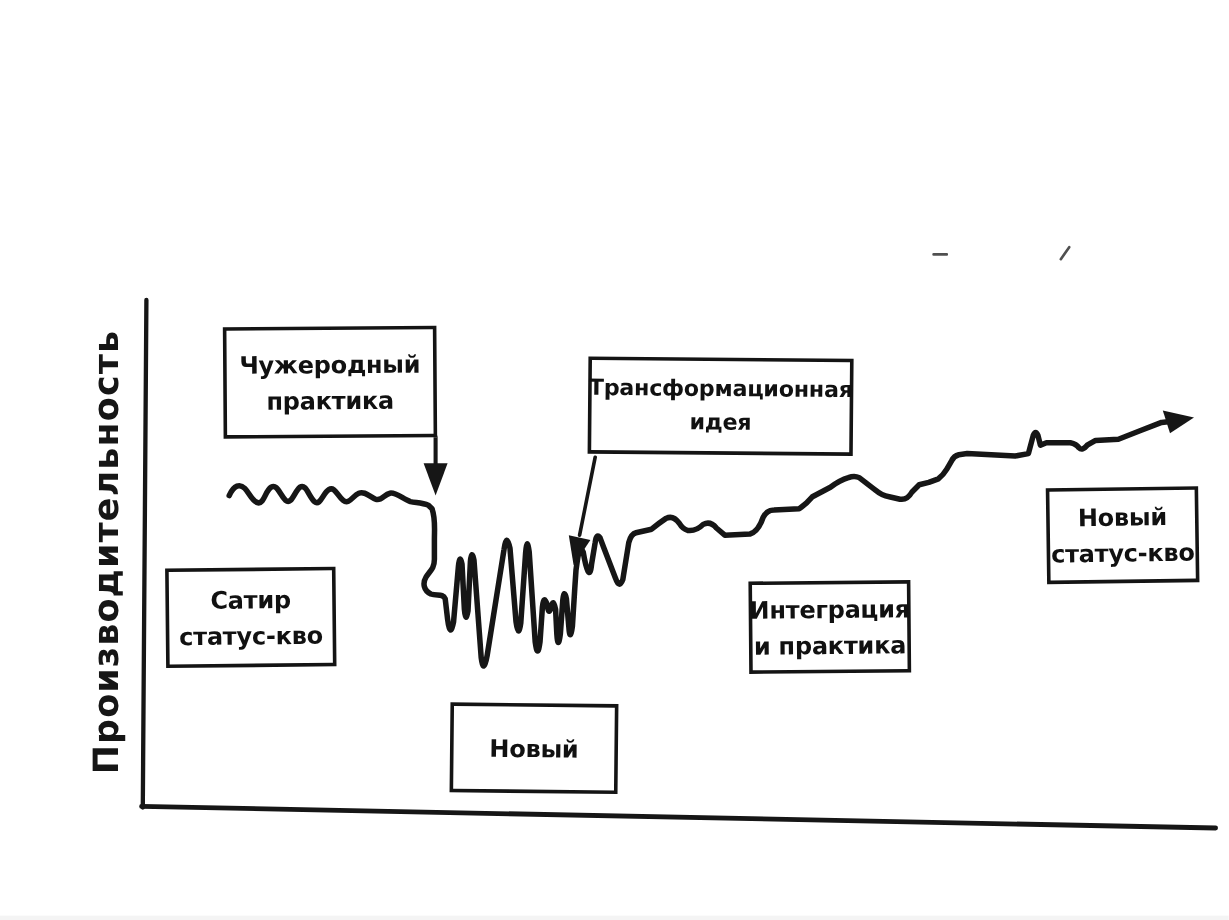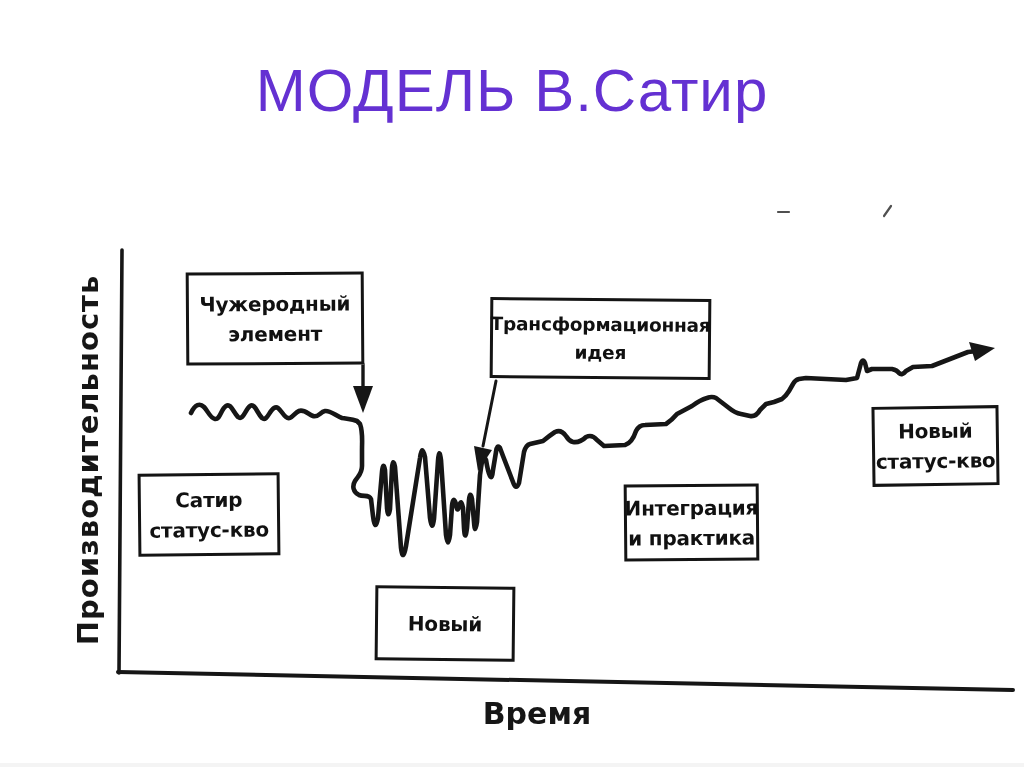--- a/index.html
+++ b/index.html
@@ -35,21 +35,20 @@
   .b3{left:138px;top:473px;width:142px;height:83px;transform:rotate(-0.6deg);}
   .b4{left:624px;top:484px;width:135px;height:77px;transform:rotate(-0.5deg);}
   .b5{left:872px;top:406px;width:127px;height:80px;transform:rotate(-0.8deg);}
   .b6{left:375px;top:586px;width:140px;height:75px;transform:rotate(0.6deg);}
 </style>
 </head>
 <body>
 
 <div class="slide">
 
-  <div class="title">МОДЕЛЬ В.Сатир</div>
 
   <svg class="diagram" width="1024" height="767" viewBox="0 0 1024 767">
     <g stroke="#161616" fill="none" stroke-linecap="round" stroke-linejoin="round">
 
       <path stroke-width="3.6" d="M122 250 L119 673"></path>
       <path stroke-width="4" d="M118 672 L1013 690"></path>
 
       <path stroke-width="4.6" d="
         M191 413
         C195 404 200 403 204 407 C208 411 210 418 215 419 C220 420 221 409 226 406
@@ -93,25 +92,24 @@
       <polygon fill="#161616" stroke="none" points="363,413 353,386 373,386"></polygon>
 
       <path stroke-width="3" d="M496 381 L483 446"></path>
       <polygon fill="#161616" stroke="none" points="478,471 492,450 474,446"></polygon>
 
       <path stroke-width="2.2" opacity="0.75" d="M778 212 L789 212 M884 216 L891 206"></path>
     </g>
   </svg>
 
   <div class="ylabel">Производительность</div>
-  <div class="xlabel">Время</div>
 
   <div class="box b1">
     <span>Чужеродный</span>
-    <span>элемент</span>
+    <span>практика</span>
   </div>
 
   <div class="box b2">
     <span>Трансформационная</span>
     <span>идея</span>
   </div>
 
   <div class="box b3">
     <span>Сатир</span>
     <span>статус-кво</span>

